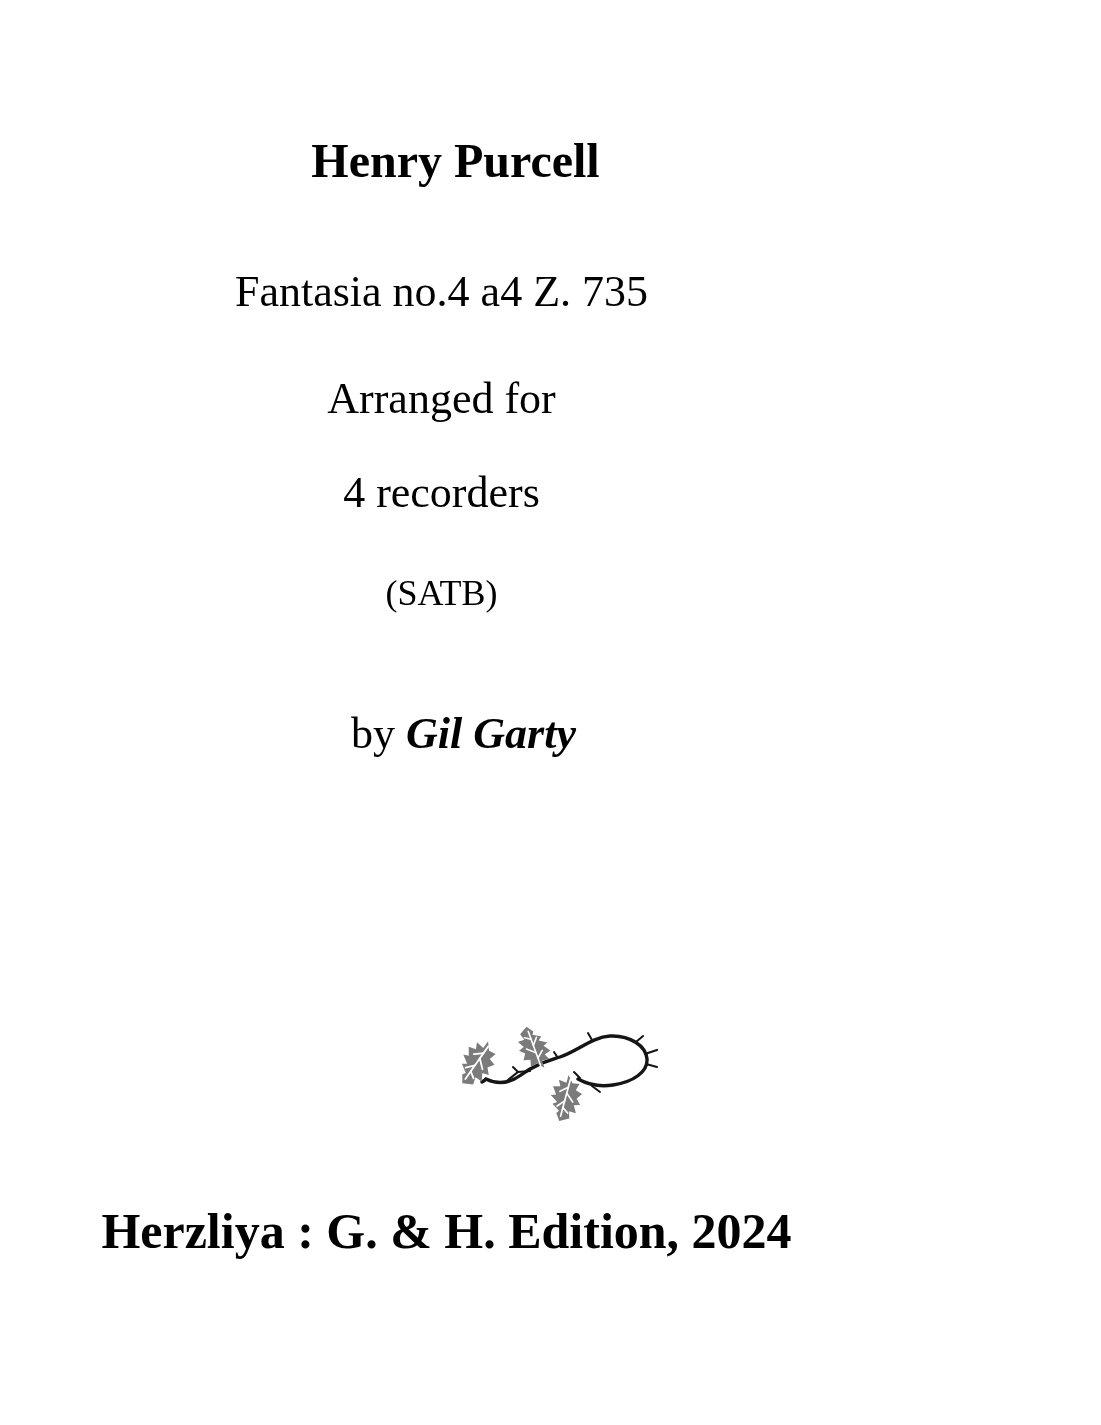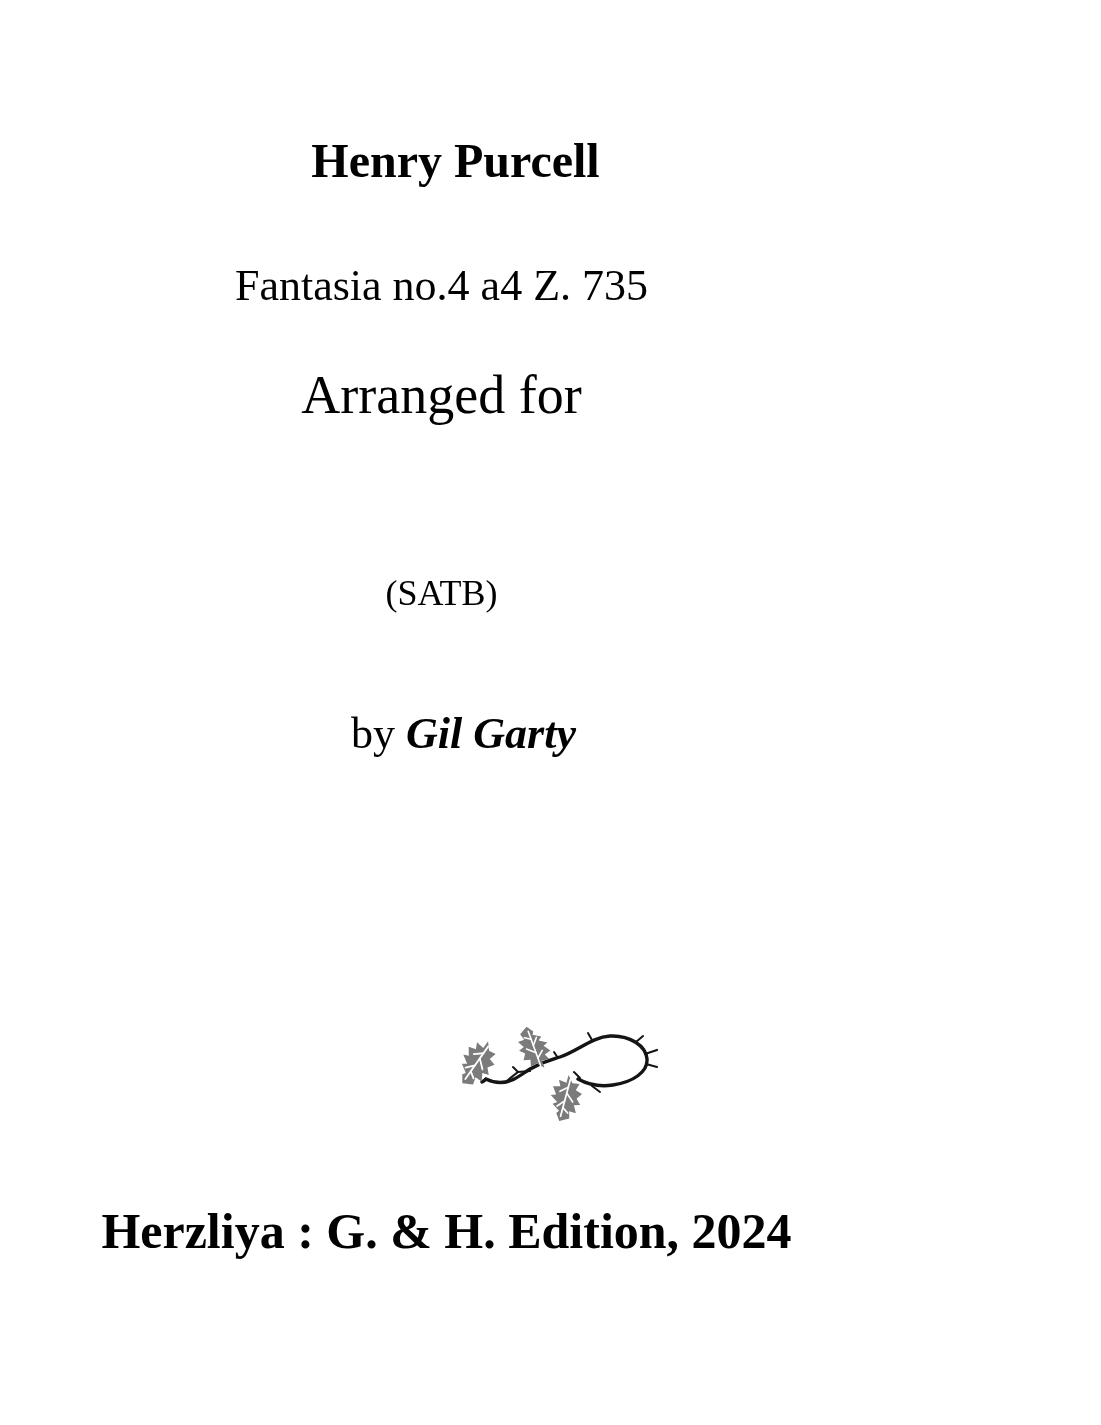--- a/index.html
+++ b/index.html
@@ -25,22 +25,22 @@
     white-space: pre;
     color: #000000;
   }
   .composer {
     top: 137px;
     font-size: 48px;
     font-weight: bold;
     
     padding-left: 28px;
   }
-  .worktitle   { top: 264px; font-size: 44px; }
-  .arrangedfor { top: 368px; font-size: 54px; }
+  .worktitle   { top: 270px; font-size: 44px; }
+  .arrangedfor { top: 377px; font-size: 44px; }
   .instrum     { top: 471px; font-size: 44px; }
   .voicing     { top: 575px; font-size: 36px; }
   .arranger    { top: 668px; font-size: 44px; }
   .arranger .prefix { font-style: normal; margin-right: 0.25em; }
   .arranger .aname  { font-style: italic; font-weight: bold; }
   .imprint {
     top: 1206px;
     font-size: 50px;
     font-weight: bold;
     padding-left: 10px;
@@ -57,20 +57,21 @@
 <body>
 
 <div class="page">
 
   <div class="line composer">Henry Purcell</div>
 
   <div class="line worktitle">Fantasia no.4 a4 Z. 735</div>
 
   <div class="line arrangedfor">Arranged for</div>
 
+  <div class="line instrum">4 recorders</div>
 
   <div class="line voicing">(SATB)</div>
 
   <div class="line arranger">
     <span class="prefix">by</span><span class="aname">Gil Garty</span>
   </div>
 
   <svg class="ornament" viewBox="0 0 230 105" xmlns="http://www.w3.org/2000/svg">
     <defs>
       <g id="leafg">

